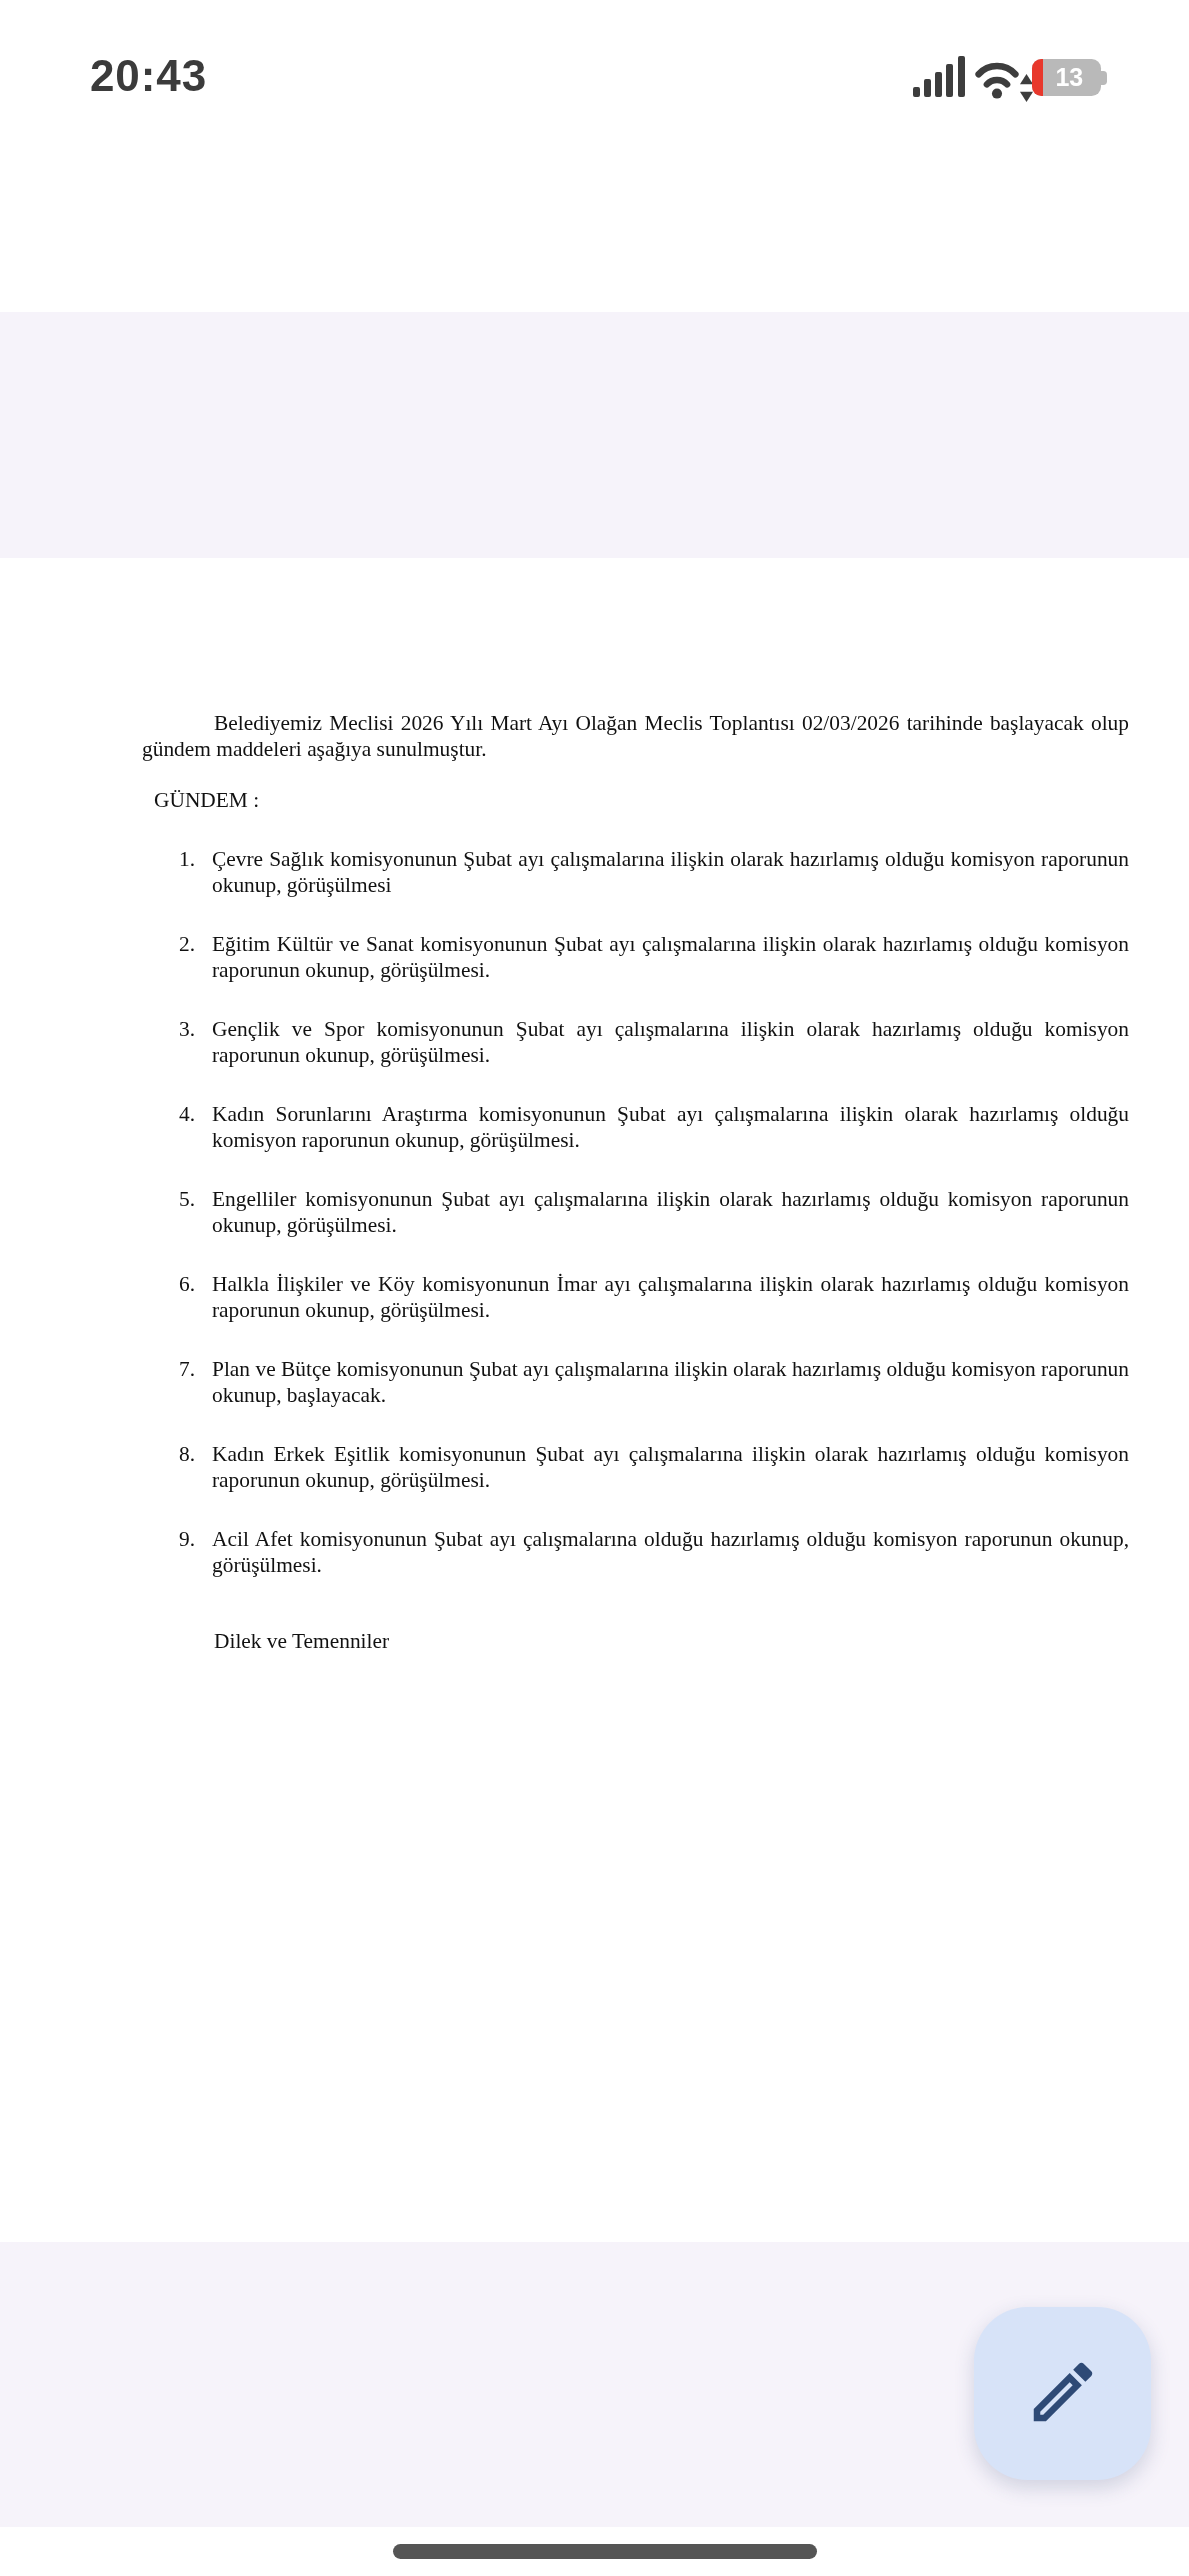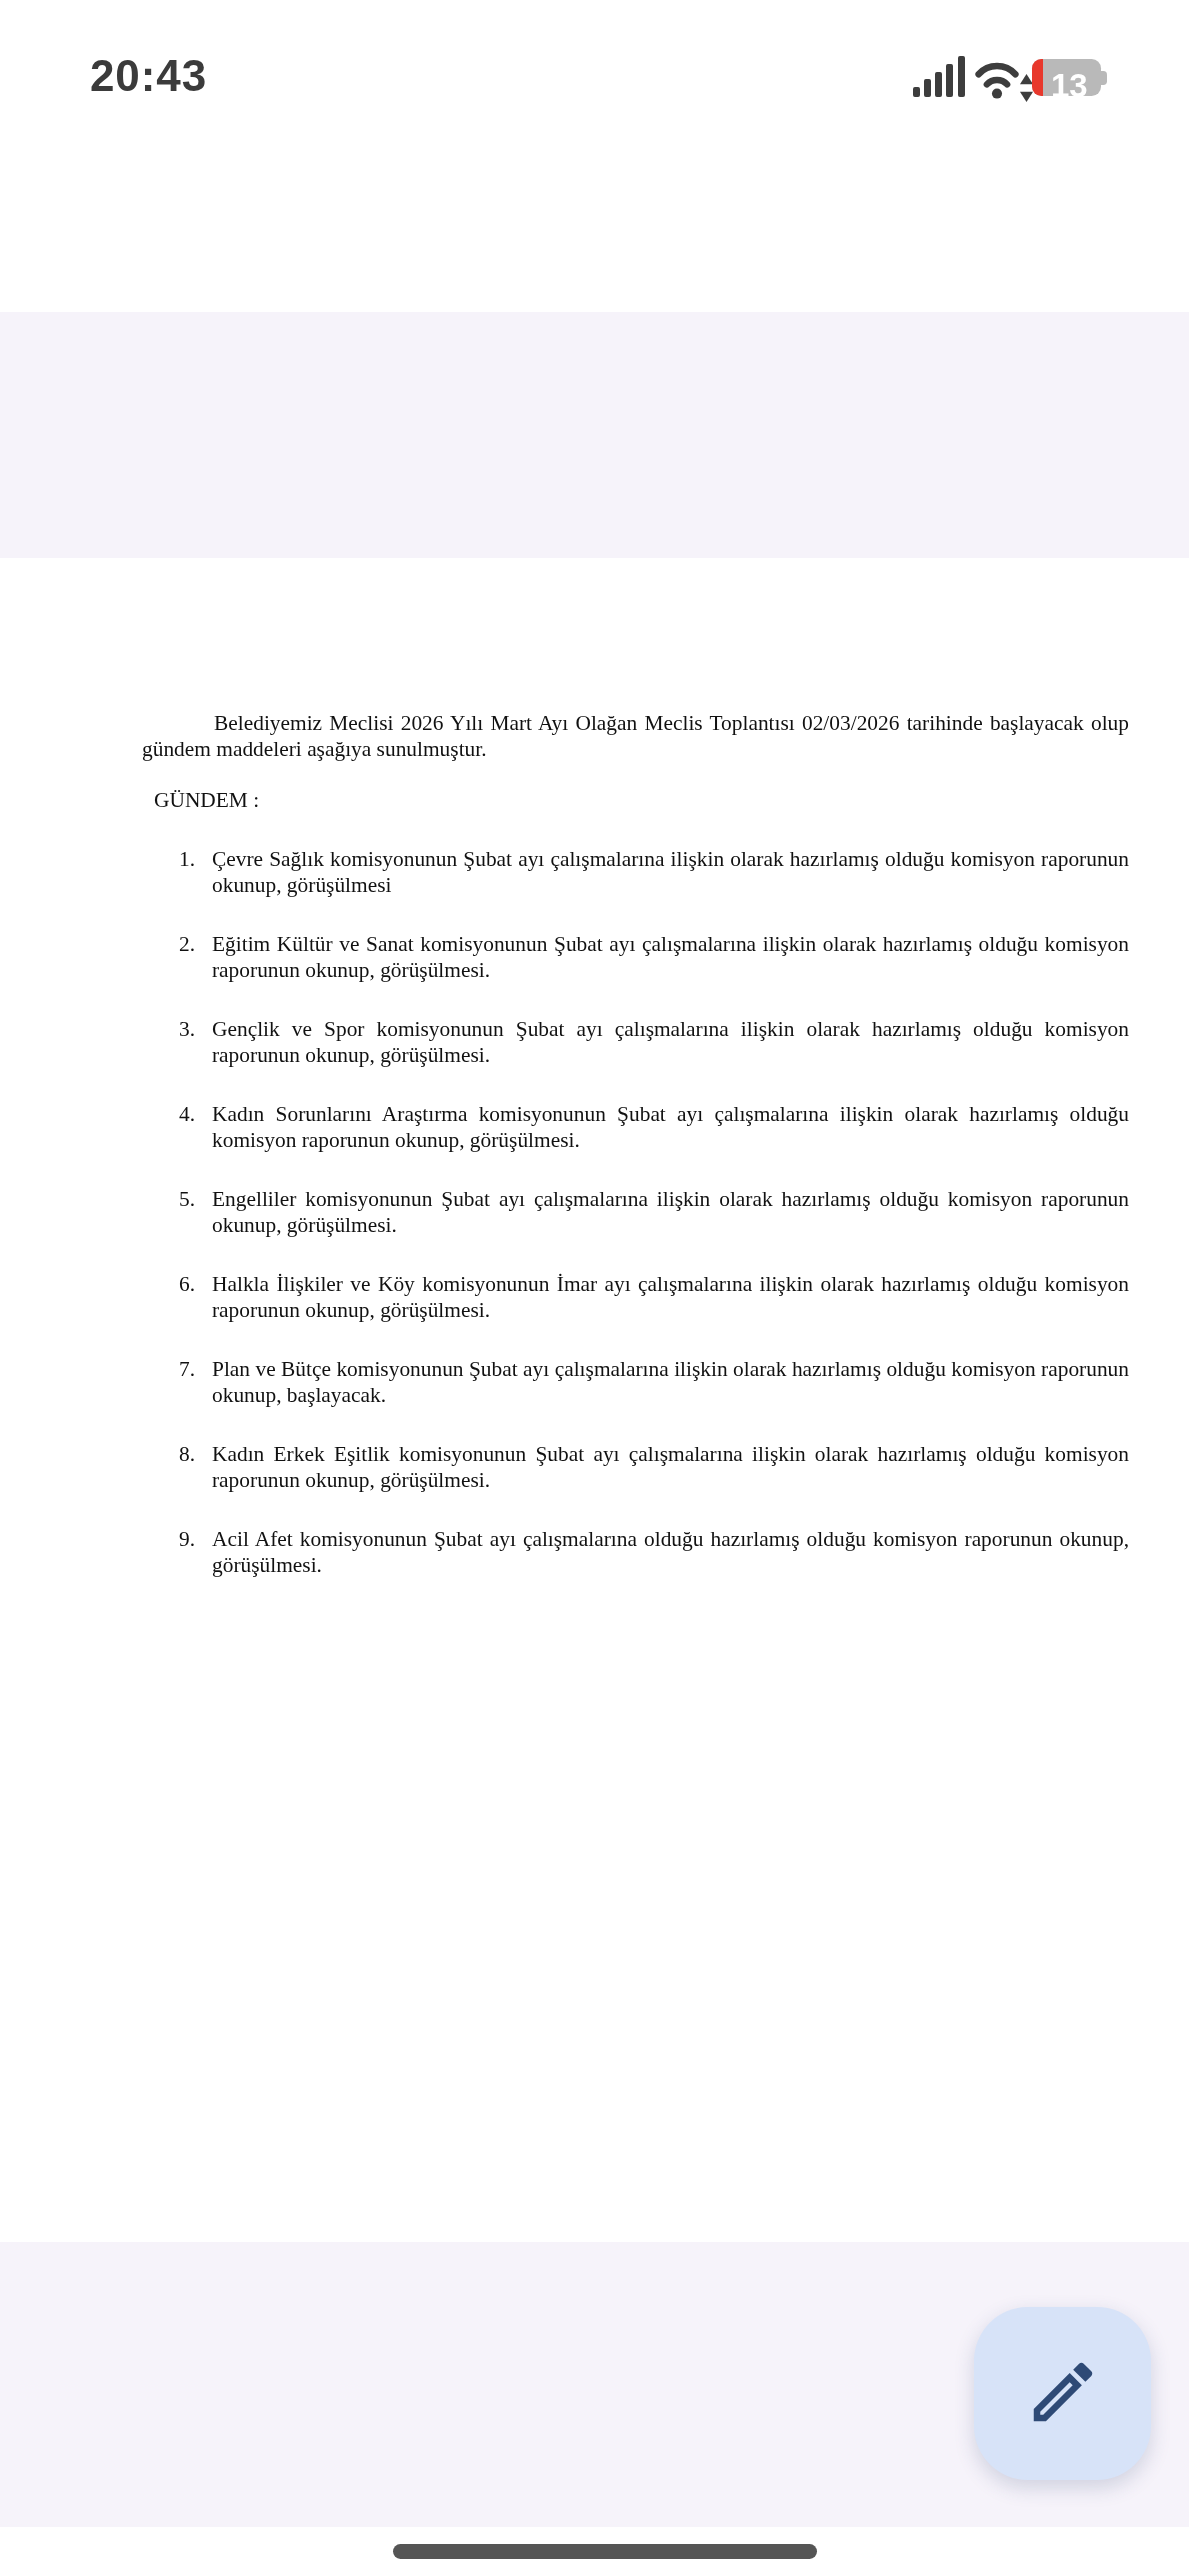--- a/index.html
+++ b/index.html
@@ -8,21 +8,21 @@
 
   
   .status-bar{position:absolute;left:0;top:0;width:1189px;height:139px;background:#ffffff;}
   .status-time{position:absolute;left:90px;top:51px;font-size:44px;font-weight:600;color:#3b3b3b;letter-spacing:0.9px;}
   .signal-bars{position:absolute;left:913px;top:56px;width:52px;height:41px;}
   .signal-bars .bar{position:absolute;bottom:0;width:7.4px;background:#3d3d3d;border-radius:1.9px;}
   .wifi-wrap{position:absolute;left:974px;top:54px;}
   .updown{position:absolute;left:1019px;top:74px;}
   .battery{position:absolute;left:1032px;top:59px;width:69px;height:37px;background:#b9b9b9;border-radius:9.3px;overflow:hidden;}
   .battery-red{position:absolute;left:0;top:0;width:11px;height:37px;background:#e8382c;}
-  .battery-text{position:absolute;left:0;top:8px;width:69px;height:37px;display:flex;align-items:center;justify-content:center;color:#ffffff;font-size:33px;font-weight:700;padding-left:5.6px;box-sizing:border-box;}
+  .battery-text{position:absolute;left:0;top:0;width:69px;height:37px;display:flex;align-items:center;justify-content:center;color:#ffffff;font-size:25px;font-weight:700;padding-left:5.6px;box-sizing:border-box;}
   .battery-nub{position:absolute;left:1100px;top:71px;width:6.5px;height:14px;background:#b9b9b9;border-radius:0 3.7px 3.7px 0;}
 
   
   .header{position:absolute;left:0;top:139px;width:1189px;height:170px;background:#ffffff;}
   .icon-btn{position:absolute;display:flex;align-items:center;justify-content:center;cursor:pointer;background:none;border:none;padding:0;}
   .btn-close{left:71px;top:199px;width:52px;height:52px;}
   .btn-chevron{left:208px;top:201px;width:67px;height:48px;}
   .title-block{position:absolute;left:358px;top:178px;width:400px;}
   .doc-title{font-size:37px;color:#1f2124;line-height:41px;white-space:nowrap;}
   .doc-domain{margin-top:16.7px;font-size:27px;color:#3e4144;line-height:32px;white-space:nowrap;}
@@ -151,20 +151,21 @@
           <div class="agenda-item"><span class="agenda-num">2.</span><span>Eğitim Kültür ve Sanat komisyonunun Şubat ayı çalışmalarına ilişkin olarak hazırlamış olduğu komisyon raporunun okunup, görüşülmesi.</span></div>
           <div class="agenda-item"><span class="agenda-num">3.</span><span>Gençlik ve Spor komisyonunun Şubat ayı çalışmalarına ilişkin olarak hazırlamış olduğu komisyon raporunun okunup, görüşülmesi.</span></div>
           <div class="agenda-item"><span class="agenda-num">4.</span><span>Kadın Sorunlarını Araştırma komisyonunun Şubat ayı çalışmalarına ilişkin olarak hazırlamış olduğu komisyon raporunun okunup, görüşülmesi.</span></div>
           <div class="agenda-item"><span class="agenda-num">5.</span><span>Engelliler komisyonunun Şubat ayı çalışmalarına ilişkin olarak hazırlamış olduğu komisyon raporunun okunup, görüşülmesi.</span></div>
           <div class="agenda-item"><span class="agenda-num">6.</span><span>Halkla İlişkiler ve Köy komisyonunun İmar ayı çalışmalarına ilişkin olarak hazırlamış olduğu komisyon raporunun okunup, görüşülmesi.</span></div>
           <div class="agenda-item"><span class="agenda-num">7.</span><span>Plan ve Bütçe komisyonunun Şubat ayı çalışmalarına ilişkin olarak hazırlamış olduğu komisyon raporunun okunup, başlayacak.</span></div>
           <div class="agenda-item"><span class="agenda-num">8.</span><span>Kadın Erkek Eşitlik komisyonunun Şubat ayı çalışmalarına ilişkin olarak hazırlamış olduğu komisyon raporunun okunup, görüşülmesi.</span></div>
           <div class="agenda-item"><span class="agenda-num">9.</span><span>Acil Afet komisyonunun Şubat ayı çalışmalarına olduğu hazırlamış olduğu komisyon raporunun okunup, görüşülmesi.</span></div>
         </div>
 
+        <p class="doc-closing">Dilek ve Temenniler</p>
       </div>
     </div>
   </div>
 
   <button class="fab">
     <span>
       <svg width="78" height="78" viewBox="0 0 24 24">
         <path fill="#2e4a76" d="M14.06 9.02l.92.92L5.92 19H5v-.92l9.06-9.06M17.66 3c-.25 0-.51.1-.7.29l-1.83 1.83 3.75 3.75 1.83-1.83c.39-.39.39-1.02 0-1.41l-2.34-2.34c-.2-.2-.45-.29-.71-.29zm-3.6 3.19L3 17.25V21h3.75L17.81 9.94l-3.75-3.75z"></path>
       </svg>
     </span>

